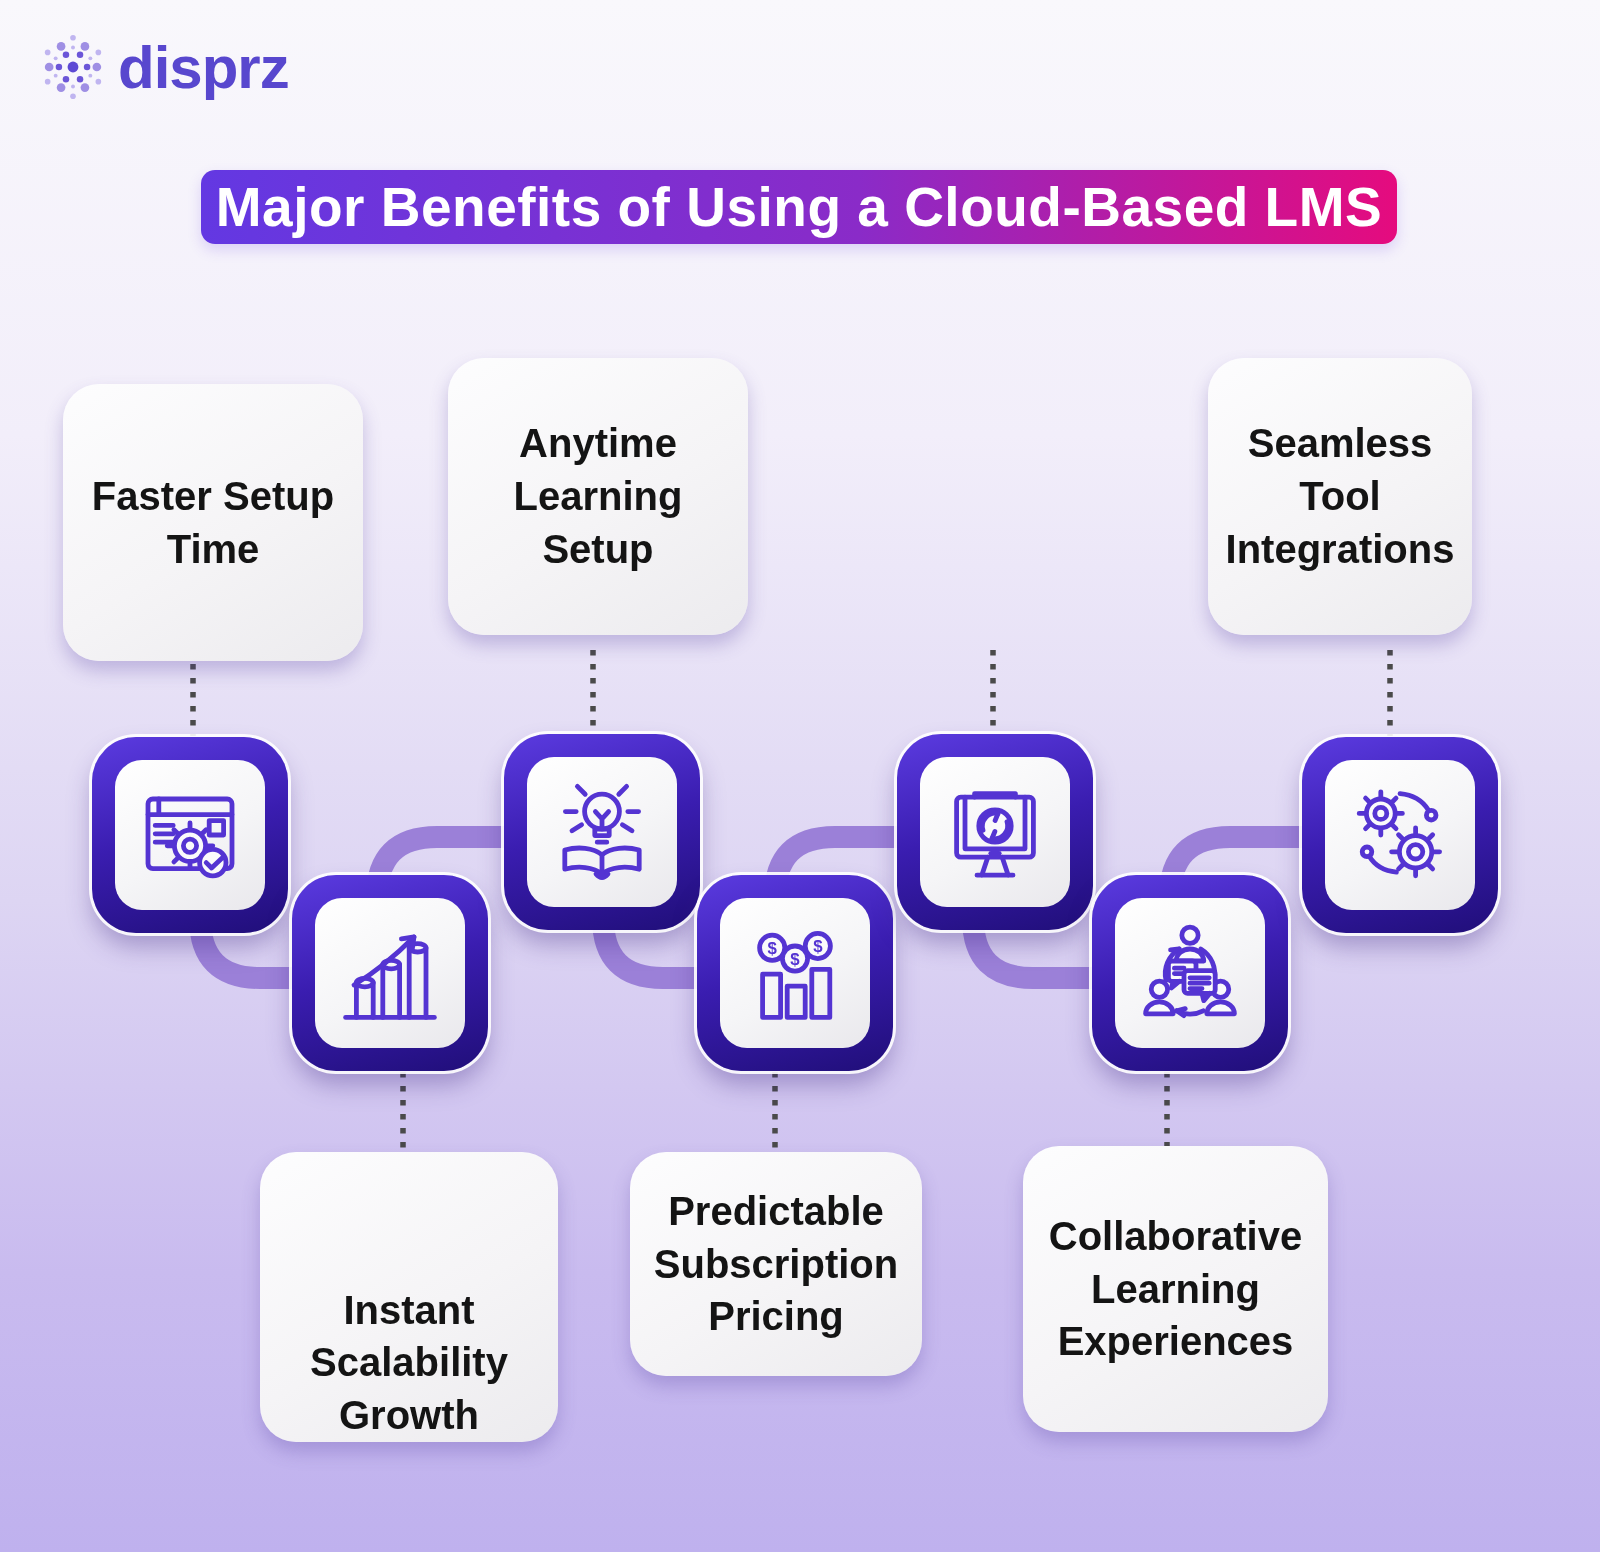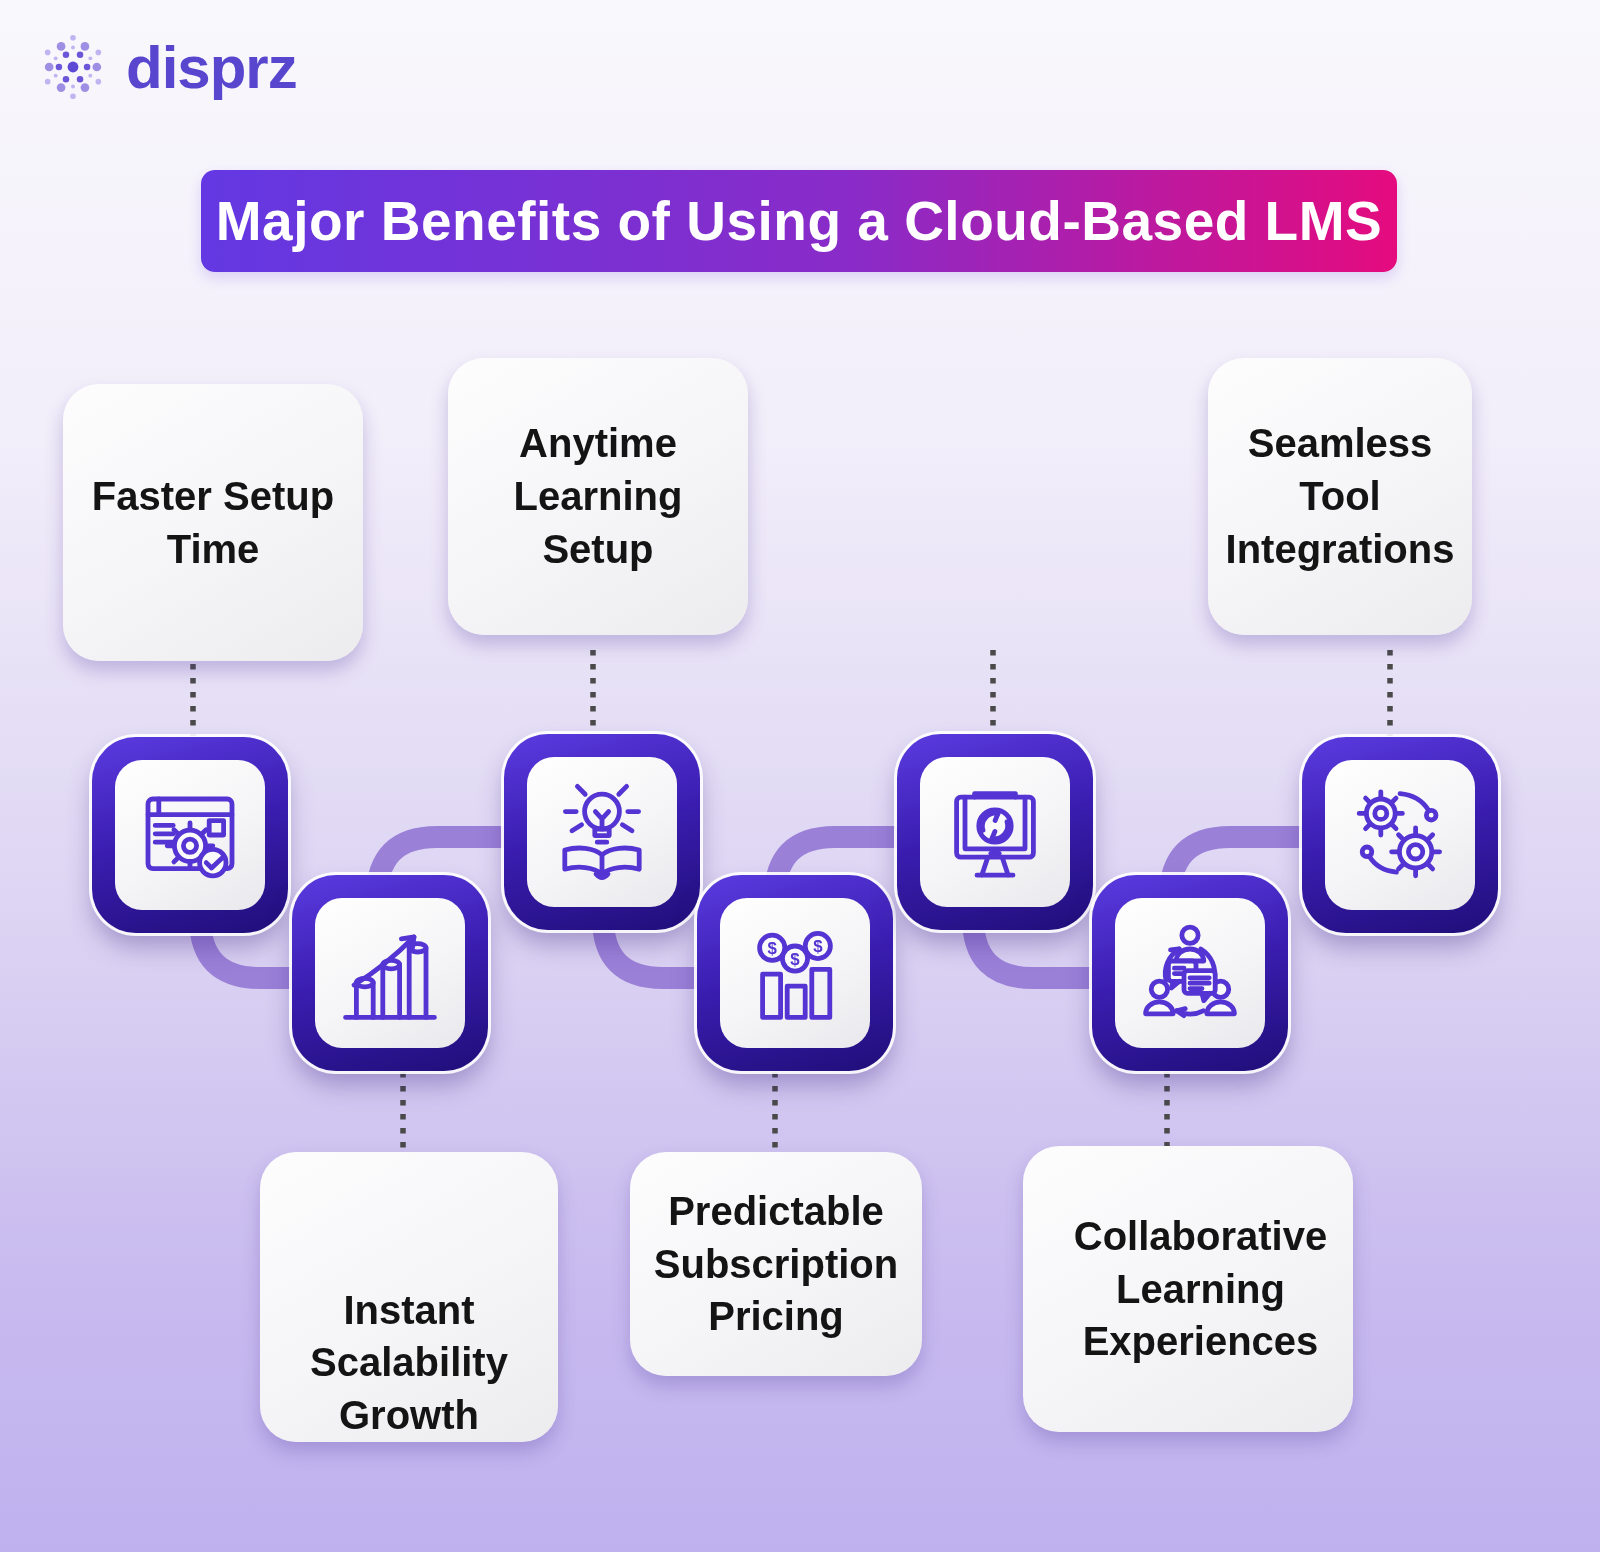--- a/index.html
+++ b/index.html
@@ -1,24 +1,24 @@
 <!DOCTYPE html>
 <html><head>
 <meta charset="utf-8">
 <style>
   html,body{margin:0;padding:0;background:#9a8cc9;}
   .canvas{
     position:relative;width:1600px;height:1552px;overflow:hidden;
     font-family:"Liberation Sans", sans-serif;
     background:linear-gradient(180deg,#F9F8FC 0%,#F2EEFA 28%,#DDD5F3 58%,#C9BBEF 82%,#BFB1EE 100%);
   }
-  .logo{position:absolute;left:34px;top:28px;display:flex;align-items:center;gap:14px;}
+  .logo{position:absolute;left:34px;top:28px;display:flex;align-items:center;gap:6px;}
   .logo-text{font-size:60px;font-weight:bold;color:#5847CE;letter-spacing:-1px;}
   .banner{
-    position:absolute;left:201px;top:170px;width:1196px;height:102px;border-radius:14px;
+    position:absolute;left:201px;top:170px;width:1196px;height:74px;border-radius:14px;
     background:linear-gradient(90deg,#6338E2 0%,#8A2BC8 55%,#E50B7E 100%);
     display:flex;align-items:center;justify-content:center;
     box-shadow:0 6px 14px rgba(99,56,226,.18);
   }
   .banner-title{color:#FFFFFF;font-size:55px;font-weight:bold;letter-spacing:.5px;white-space:nowrap;}
   .wires{position:absolute;left:0;top:0;z-index:1;}
   .card{
     position:absolute;z-index:2;border-radius:36px;
     background:linear-gradient(150deg,#FDFDFE 0%,#F5F4F6 55%,#ECEBEE 100%);
     box-shadow:0 10px 18px rgba(94,73,164,.30);
@@ -113,21 +113,21 @@
   <div class="card" style="left:1208px;top:358px;width:264px;height:277px;">
     <span class="card-label">Seamless Tool Integrations</span>
   </div>
 
   <div class="card" style="left:260px;top:1152px;width:298px;height:290px;align-items:flex-end;">
     <span class="card-label">Instant Scalability Growth</span>
   </div>
   <div class="card" style="left:630px;top:1152px;width:292px;height:224px;">
     <span class="card-label">Predictable Subscription Pricing</span>
   </div>
-  <div class="card" style="left:1023px;top:1146px;width:305px;height:286px;padding-left:25px;">
+  <div class="card" style="left:1023px;top:1146px;width:305px;height:286px;">
     <span class="card-label">Collaborative Learning Experiences</span>
   </div>
 
   <div class="icon-box" style="left:92px;top:737px;">
     <div class="icon-tile">
       <svg viewBox="0 0 100 100">
         <g class="ic">
           <rect x="15" y="20" width="70" height="58" rx="4"></rect>
           <path d="M15 33 H85 M24 20 V33"></path>
           <path d="M21 42 h15 M21 49 h15 M21 56 h15"></path>

